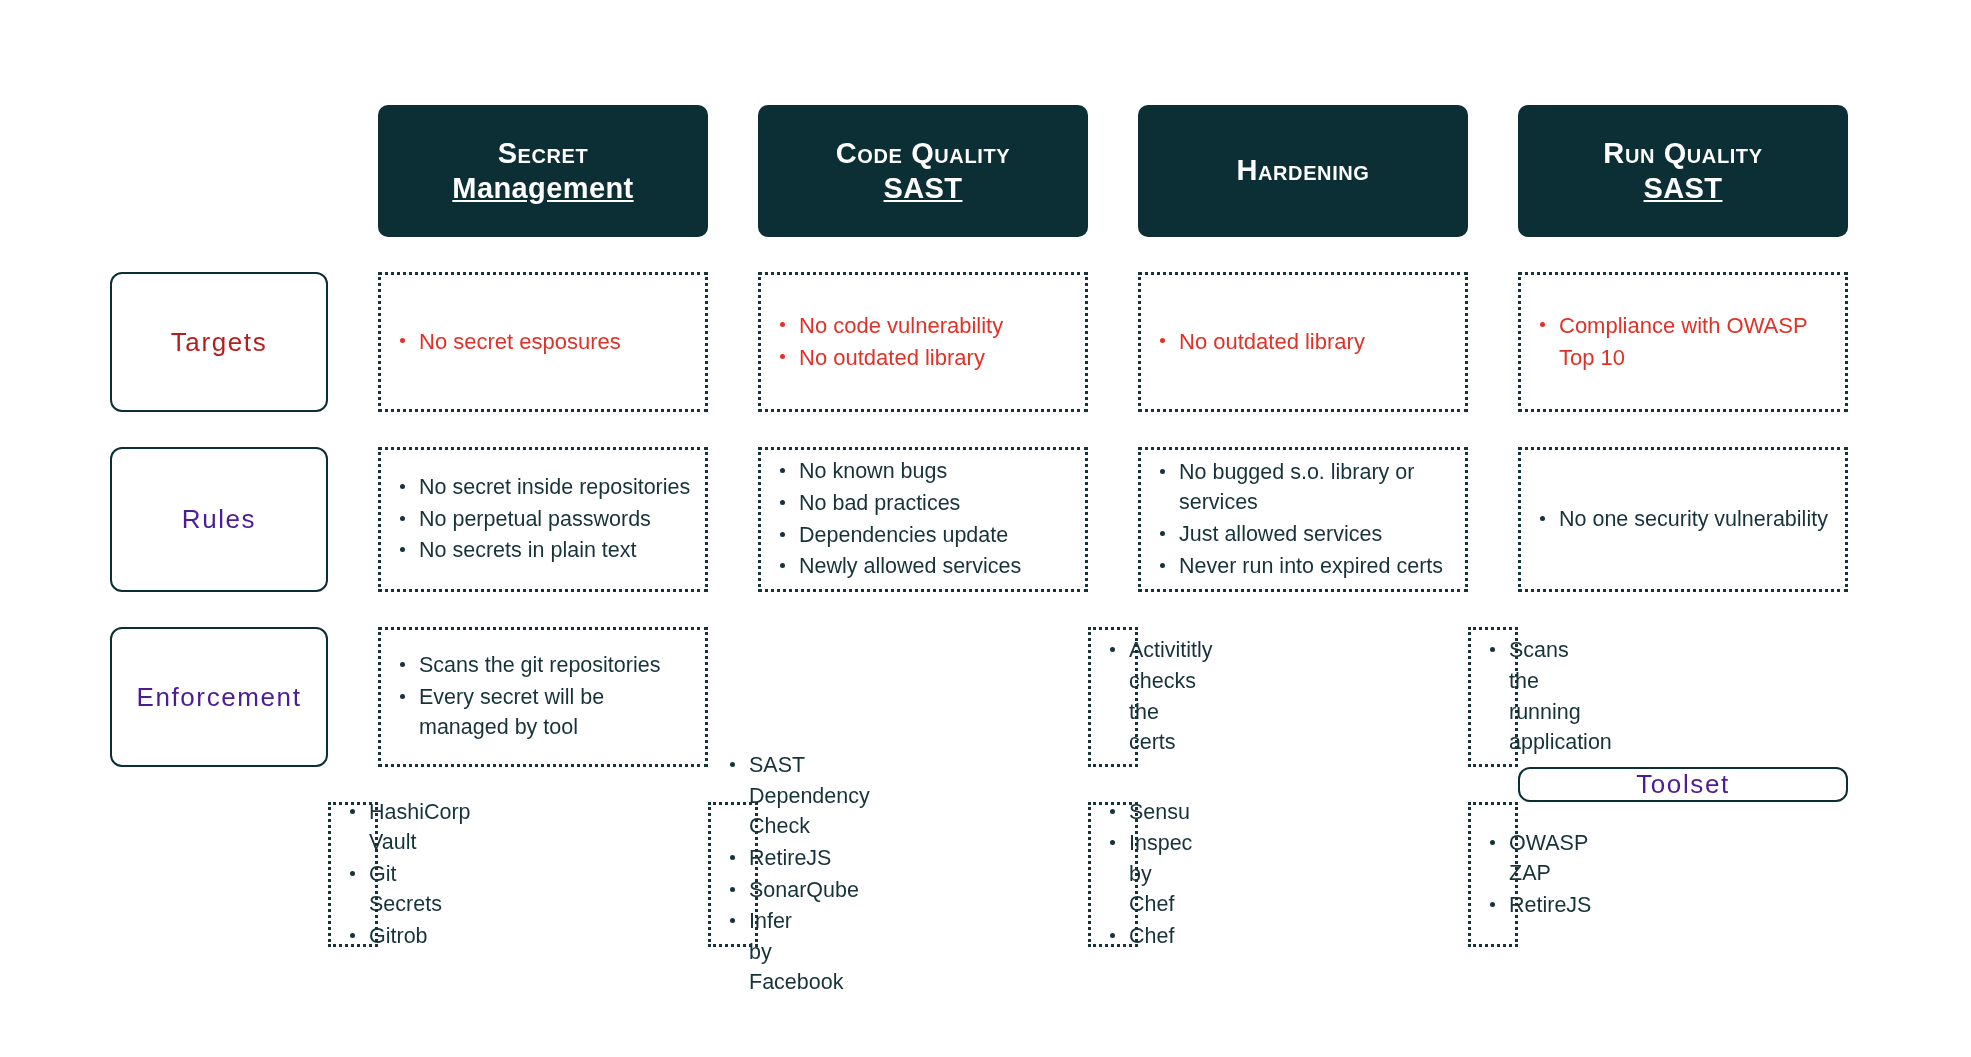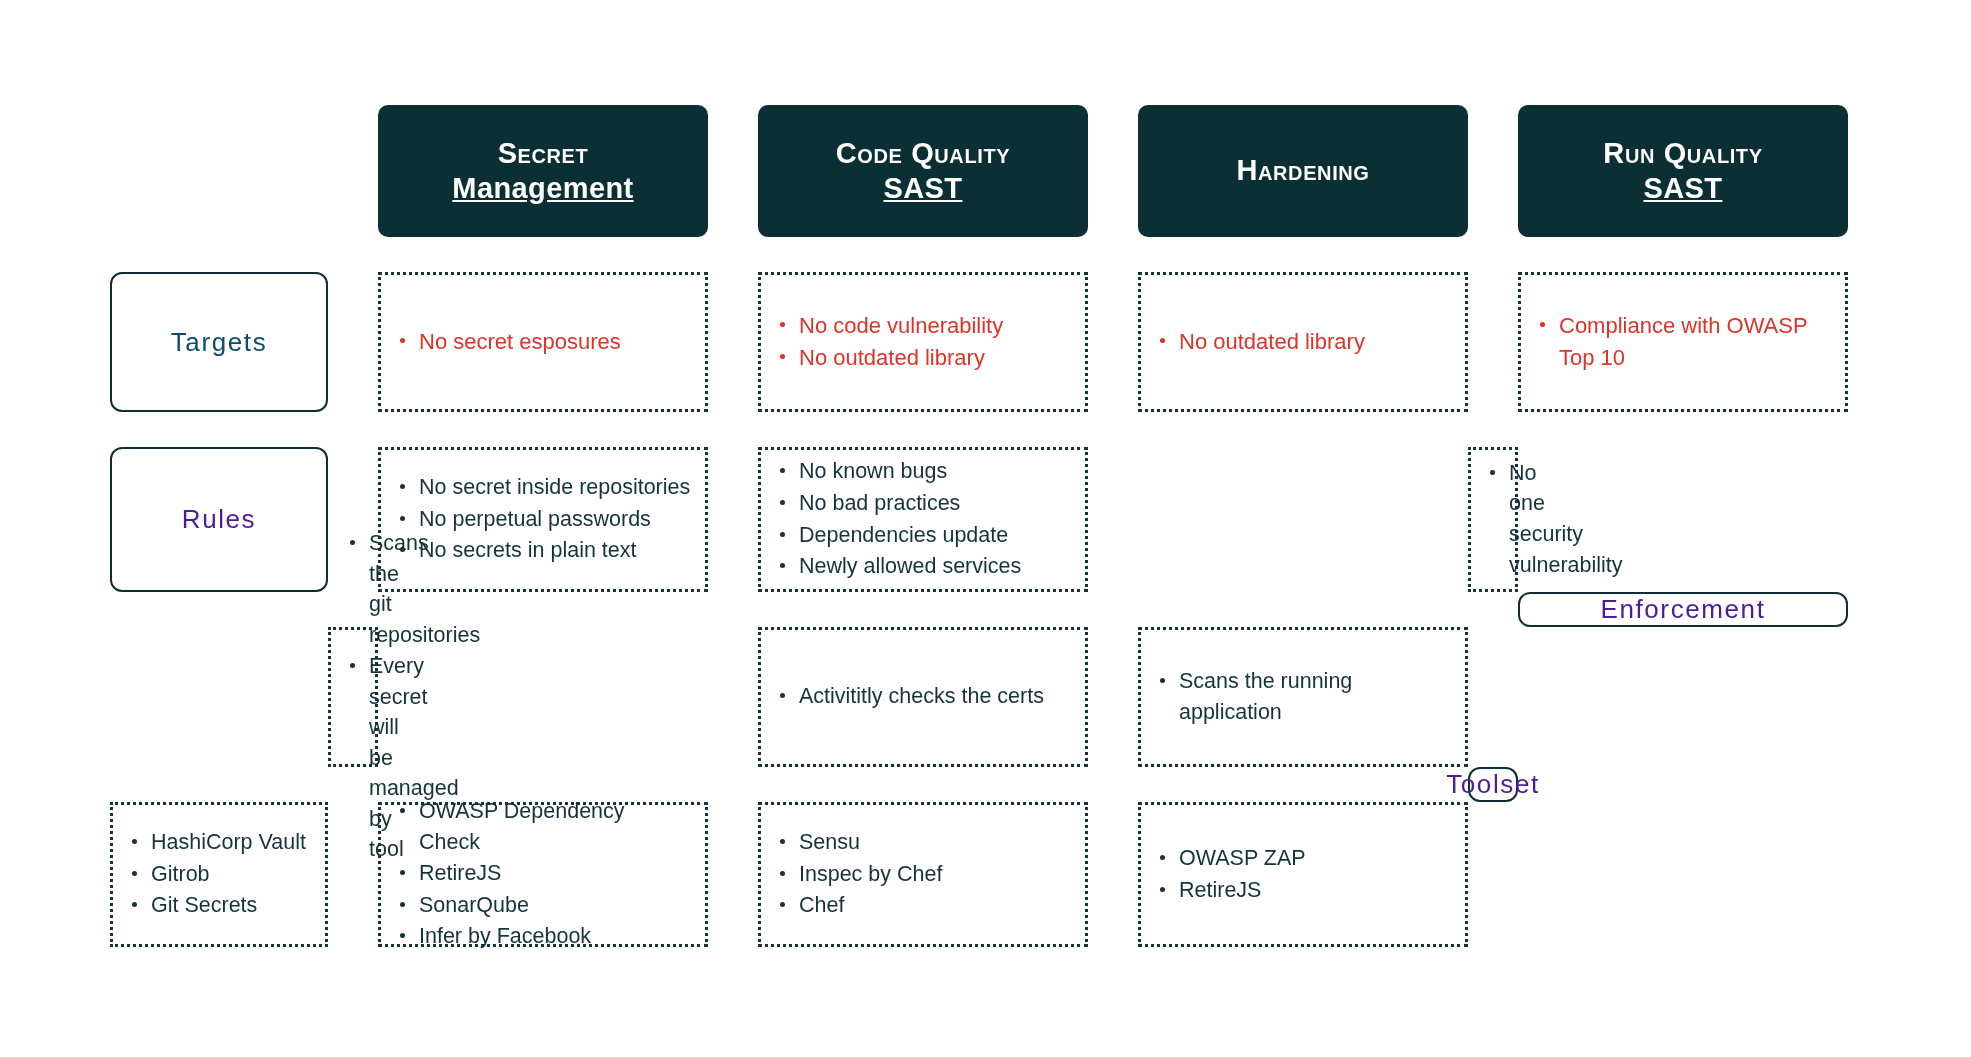--- a/index.html
+++ b/index.html
@@ -69,21 +69,21 @@
     align-items: center;
     justify-content: center;
     text-align: center;
     box-sizing: border-box;
     font-size: 26px;
     letter-spacing: 1.6px;
     color: #4c1d95;
     background: #ffffff;
   }
   .row-label.accent {
-    color: #0c4a6e;
+    color: #b91c1c;
   }
 
   
   .cell {
     border: 3px dotted #16333a;
     box-sizing: border-box;
     display: flex;
     align-items: center;
     padding: 10px 14px 10px 10px;
     background: #ffffff;
@@ -206,20 +206,27 @@
       <div class="spacer"></div>
       <div class="cell">
         <ul>
           <li>No known bugs</li>
           <li>No bad practices</li>
           <li>Dependencies update</li>
           <li>Newly allowed services</li>
         </ul>
       </div>
       <div class="spacer"></div>
+      <div class="cell">
+        <ul>
+          <li>No bugged s.o. library or services</li>
+          <li>Just allowed services</li>
+          <li>Never run into expired certs</li>
+        </ul>
+      </div>
       <div class="spacer"></div>
       <div class="cell">
         <ul>
           <li>No one security vulnerability</li>
         </ul>
       </div>
       <div class="spacer"></div>
       <div class="spacer"></div>
       <div class="spacer"></div>
       <div class="spacer"></div>
@@ -260,28 +267,28 @@
       <div class="spacer"></div>
       <div class="spacer"></div>
       <div class="spacer"></div>
       <div class="row-label">
         <span>Toolset</span>
       </div>
       <div class="spacer"></div>
       <div class="cell">
         <ul>
           <li>HashiCorp Vault</li>
+          <li>Git Secrets</li>
           <li>Gitrob</li>
-          <li>Git Secrets</li>
-        </ul>
-      </div>
-      <div class="spacer"></div>
-      <div class="cell">
-        <ul>
-          <li>OWASP Dependency Check</li>
+        </ul>
+      </div>
+      <div class="spacer"></div>
+      <div class="cell">
+        <ul>
+          <li>SAST Dependency Check</li>
           <li>RetireJS</li>
           <li>SonarQube</li>
           <li>Infer by Facebook</li>
         </ul>
       </div>
       <div class="spacer"></div>
       <div class="cell">
         <ul>
           <li>Sensu</li>
           <li>Inspec by Chef</li>

